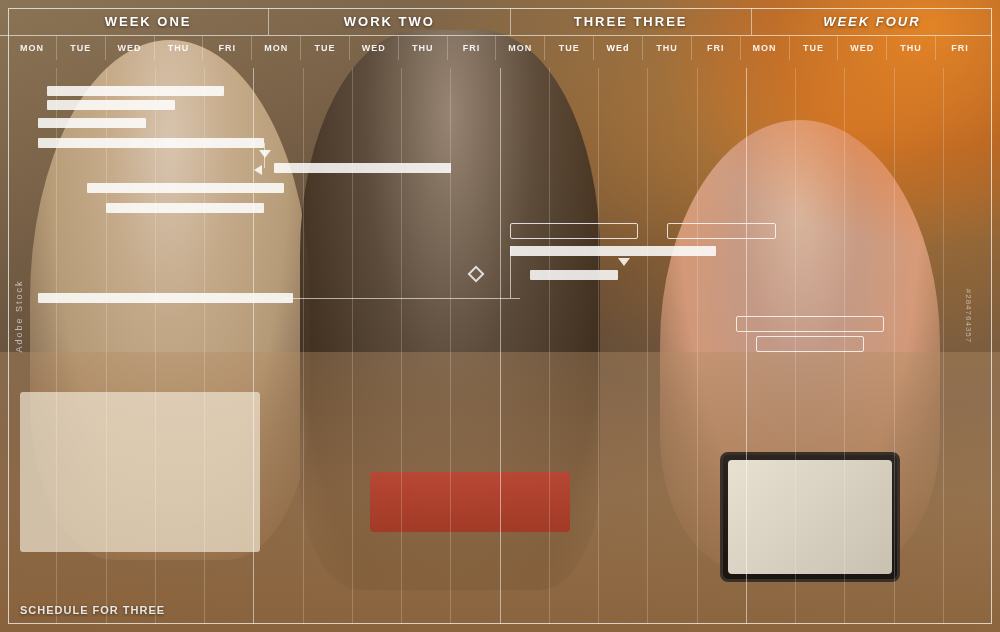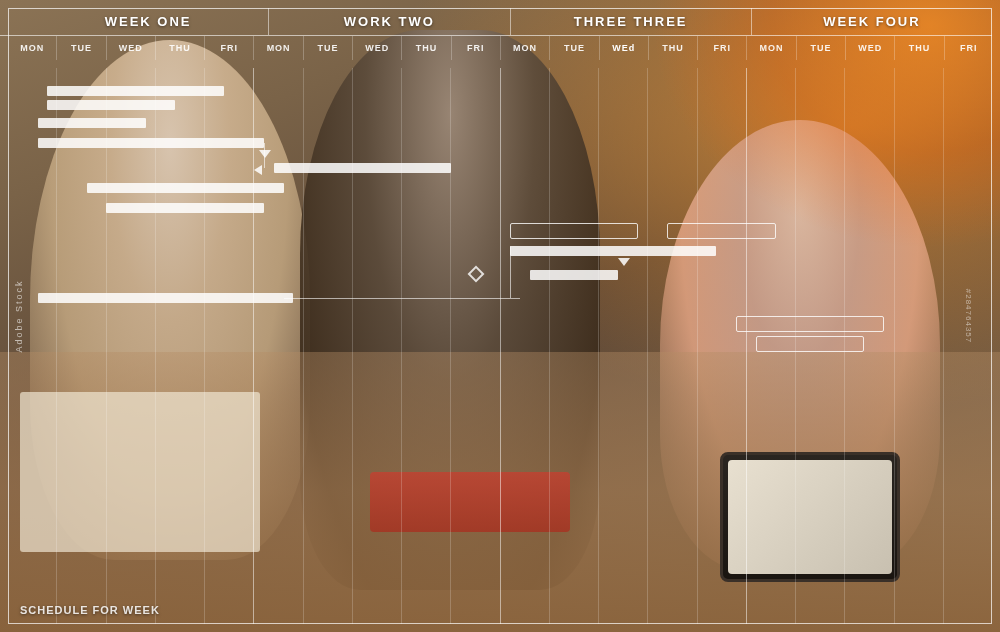--- a/index.html
+++ b/index.html
@@ -108,29 +108,29 @@
       display: flex;
       align-items: center;
       justify-content: center;
       color: white;
       font-size: 13px;
       font-weight: bold;
       letter-spacing: 2px;
       border-right: 1px solid rgba(255,255,255,0.5);
       text-shadow: 0 1px 3px rgba(0,0,0,0.5);
     }
-    .week-header:last-child { border-right: none; }
+    .week-header:last-child { border-right: none; font-style: italic; }
 
     
     .day-headers {
       display: flex;
       position: absolute;
       top: 36px;
       left: 8px;
-      right: 7px;
+      right: 16px;
       height: 24px;
     }
 
     .day-header {
       flex: 1;
       display: flex;
       align-items: center;
       justify-content: center;
       color: rgba(255,255,255,0.9);
       font-size: 9px;
@@ -446,18 +446,18 @@
         <div class="gantt-bar-outline" style="top: 268px; left: 76%; width: 11%;"></div>
 
         <div class="connector" style="top: 230px; left: 28%; width: 24%; height: 1px;"></div>
         <div class="connector" style="top: 178px; left: 51%; width: 1px; height: 52px;"></div>
 
       </div>
     </div>
 
   </div>
 
-  <div class="bottom-text">SCHEDULE FOR WEEK</div>
+  <div class="bottom-text">SCHEDULE FOR THREE</div>
 
   <div class="watermark">Adobe Stock</div>
   <div class="stock-number">#284764357</div>
 
 </div>
 
 </body></html>

